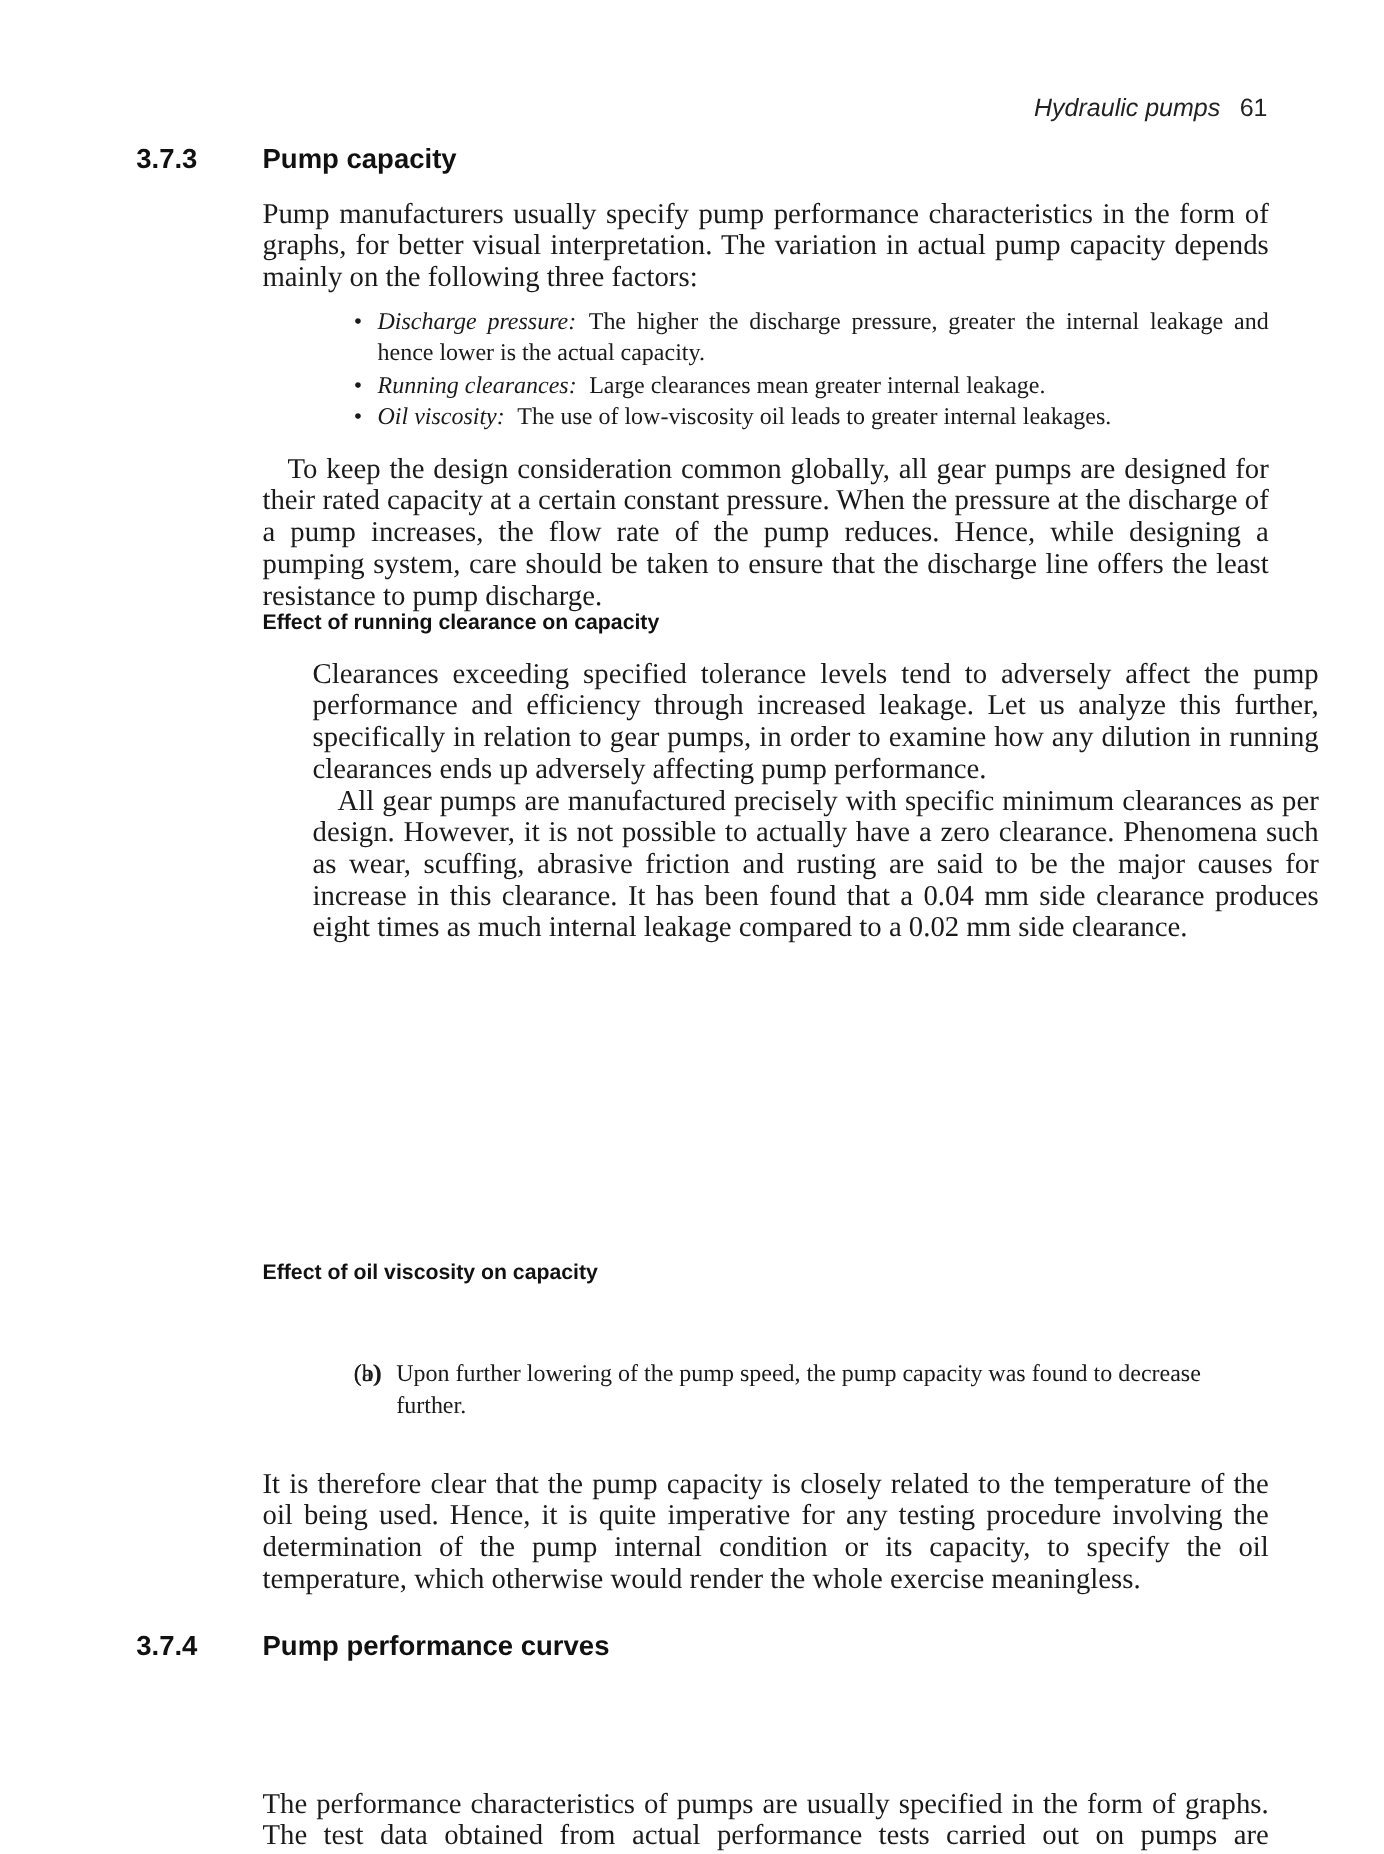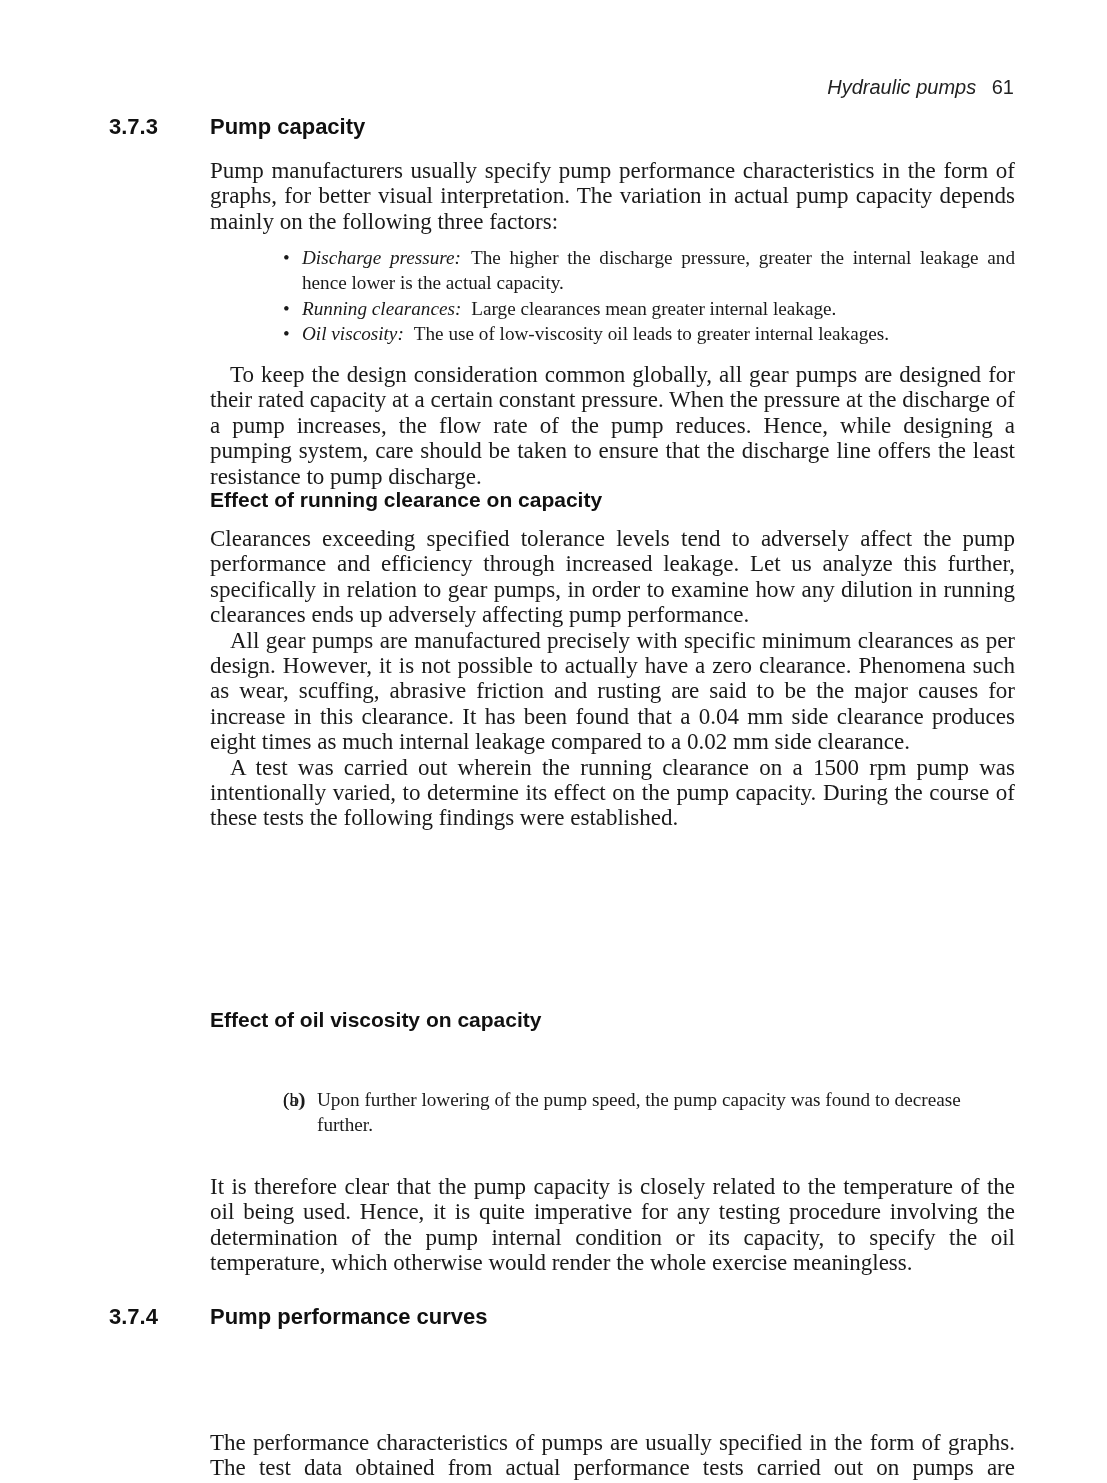--- a/index.html
+++ b/index.html
@@ -22,21 +22,21 @@
     .section-head .num { position: absolute; left: 109px; }
     .section-head .title { position: absolute; left: 210px; }
     .body-col {
       position: absolute; left: 210px; width: 805px;
       font-size: 23px; line-height: 25.4px; text-align: justify;
     }
     .body-col p { margin: 0; }
     .indent { text-indent: 20px; }
     .subhead {
       font-family: "Liberation Sans", "DejaVu Sans", sans-serif;
-      font-weight: bold; font-size: 21px; color: #111;
+      font-weight: bold; font-size: 17px; color: #111;
       position: absolute; left: 210px;
     }
     ul.bullets {
       list-style: none; margin: 0; padding: 0;
       position: absolute; left: 283px; width: 732px;
       font-size: 19.2px; line-height: 25.4px;
     }
     ul.bullets li { position: relative; padding-left: 19px; text-align: justify; }
     ul.bullets li .dot { position: absolute; left: 0; top: 0; }
     ul.bullets li em { font-style: italic; }
@@ -80,24 +80,23 @@
     <em>Oil viscosity:</em><span class="gap"></span><span>The use of low-viscosity oil leads to greater internal leakages.</span>
   </li>
 </ul>
 
 <div class="body-col" style="top:362px;">
   <p class="indent">To keep the design consideration common globally, all gear pumps are designed for their rated capacity at a certain constant pressure. When the pressure at the discharge of a pump increases, the flow rate of the pump reduces. Hence, while designing a pumping system, care should be taken to ensure that the discharge line offers the least resistance to pump discharge.</p>
 </div>
 
 <div class="subhead" style="top:488px;">Effect of running clearance on capacity</div>
 
-<div class="body-col" style="top:526px;">
+<div class="body-col" style="top:526px;margin-left:40px;">
   <p>Clearances exceeding specified tolerance levels tend to adversely affect the pump performance and efficiency through increased leakage. Let us analyze this further, specifically in relation to gear pumps, in order to examine how any dilution in running clearances ends up adversely affecting pump performance.</p>
   <p class="indent">All gear pumps are manufactured precisely with specific minimum clearances as per design. However, it is not possible to actually have a zero clearance. Phenomena such as wear, scuffing, abrasive friction and rusting are said to be the major causes for increase in this clearance. It has been found that a 0.04 mm side clearance produces eight times as much internal leakage compared to a 0.02 mm side clearance.</p>
-  <p class="indent">A test was carried out wherein the running clearance on a 1500 rpm pump was intentionally varied, to determine its effect on the pump capacity. During the course of these tests the following findings were established.</p>
 </div>
 
 <div class="subhead" style="top:984px;margin-top:24px;">Effect of oil viscosity on capacity</div>
 
 <div class="body-col" style="top:970px;">
 </div>
 
 <ol class="alpha" style="top:1087px;">
   <li>
     <span class="mark">(a)</span>

